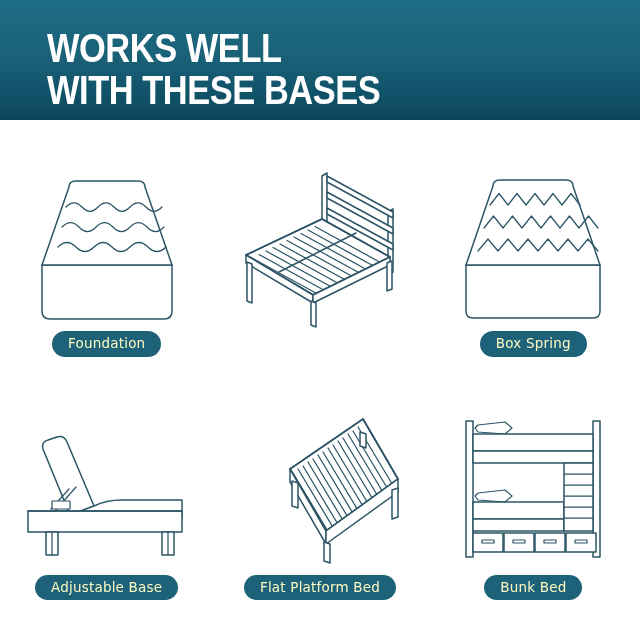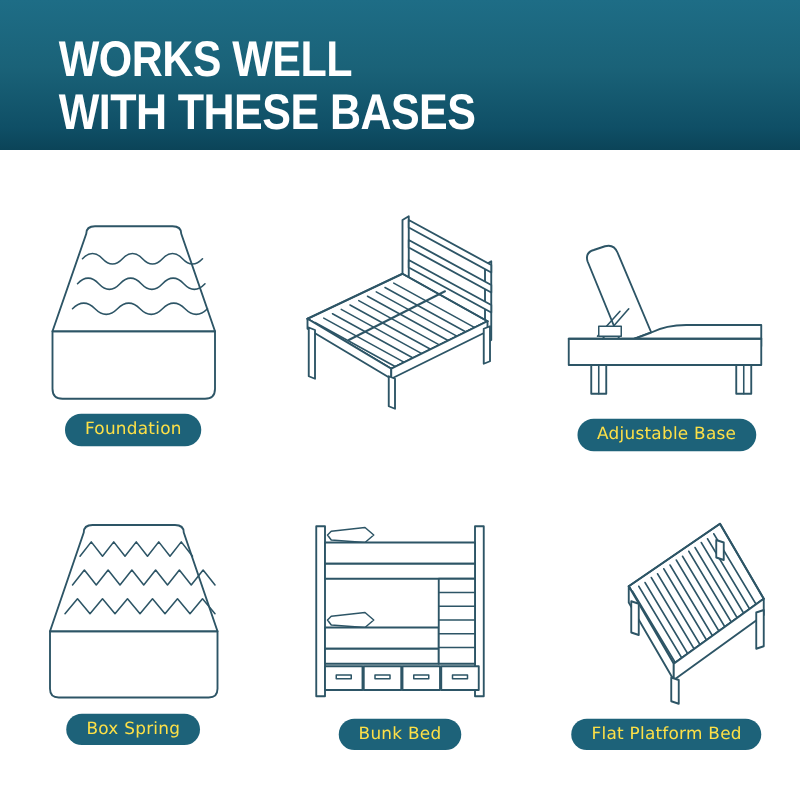--- a/index.html
+++ b/index.html
@@ -74,21 +74,21 @@
     align-items: center;
     justify-content: center;
   }
   .art svg {
     display: block;
     overflow: visible;
   }
   .pill {
     margin-top: 2px;
     background: #1d6279;
-    color: #fde047;
+    color: #fef9c3;
     border-radius: 999px;
     font-size: 13.5px;
     letter-spacing: 0.2px;
     padding: 5px 16px 6px 16px;
     white-space: nowrap;
     font-family: "DejaVu Sans", sans-serif;
     line-height: 1.1;
   }
   .cell.row2 .pill { margin-top: 6px; }
 
@@ -186,105 +186,61 @@
           <path class="fill-w" d="M16 88 L83 128 L83 136 L16 96 Z"></path>
           <path class="fill-w" d="M83 128 L160 90 L160 98 L83 136 Z"></path>
 
           <path class="fill-w" d="M17 95 L22 97 L22 136 L17 134 Z"></path>
           <path class="fill-w" d="M81 134 L86 136 L86 160 L81 158 Z"></path>
           <path class="fill-w" d="M157 96 L162 94 L162 122 L157 124 Z"></path>
         </svg>
       </div>
     </div>
 
-    <div class="cell row2">
-      <div class="art">
-        <svg width="185" height="150" viewBox="0 0 185 150">
-
-          <path class="fill-w" d="M29 35 Q27 28 34 26 L43 23 Q50 21 53 28 L80 92 L56 101 Z"></path>
-
-          <path class="fill-w" d="M56 101 L80 92 Q92 86 108 86 L168 86 L168 103 L60 103 Z"></path>
-
-          <path class="fill-w" d="M14 97 L168 97 L168 118 L14 118 Z"></path>
-
-          <path class="ln-thin" d="M37 95 L55 75"></path>
-          <path class="ln-thin" d="M41 97 L62 73"></path>
-
-          <path class="fill-w-thin" d="M38 87 L56 87 L56 95 L38 95 Z"></path>
-
-          <path class="ln" d="M14 97 L168 97"></path>
-
-          <path class="fill-w" d="M32 118 L44 118 L44 141 L32 141 Z"></path>
-          <path class="fill-w" d="M148 118 L160 118 L160 141 L148 141 Z"></path>
-
-          <path class="ln-thin" d="M38 118 L38 141"></path>
-          <path class="ln-thin" d="M154 118 L154 141"></path>
-        </svg>
-      </div>
-      <div class="pill">Adjustable Base</div>
-    </div>
-
     <div class="cell">
       <div class="art">
         <svg width="170" height="160" viewBox="0 0 170 160">
 
           <path class="fill-w" d="M18 96 L152 96 L152 142 Q152 149 145 149 L25 149 Q18 149 18 142 Z"></path>
 
           <path class="fill-w" d="M45 17 Q45 11 52 11 L118 11 Q125 11 125 17 L152 96 L18 96 Z"></path>
 
           <path class="ln-thin" d="M30 82 l10 -12 l10 12 l10 -12 l10 12 l10 -12 l10 12 l10 -12 l10 12 l10 -12 l10 12 l10 -12 l10 12"></path>
           <path class="ln-thin" d="M36 59 l9.5 -12 l9.5 12 l9.5 -12 l9.5 12 l9.5 -12 l9.5 12 l9.5 -12 l9.5 12 l9.5 -12 l9.5 12 l9.5 -12 l9.5 12"></path>
           <path class="ln-thin" d="M42 36 l9 -11.5 l9 11.5 l9 -11.5 l9 11.5 l9 -11.5 l9 11.5 l9 -11.5 l9 11.5 l9 -11.5 l9 11.5"></path>
         </svg>
       </div>
       <div class="pill">Box Spring</div>
     </div>
 
     <div class="cell row2">
       <div class="art">
-        <svg width="170" height="160" viewBox="0 0 170 160">
-
-          <path class="fill-w" d="M18 12 L25 12 L25 148 L18 148 Z"></path>
-
-          <path class="fill-w" d="M145 12 L152 12 L152 148 L145 148 Z"></path>
-
-          <path class="fill-w-thin" d="M30 16 L57 13 L64 19 L57 25 L30 23 L27 19 Z"></path>
-
-          <path class="fill-w" d="M25 25 L145 25 L145 42 L25 42 Z"></path>
-
-          <path class="fill-w" d="M25 42 L145 42 L145 54 L25 54 Z"></path>
-
-          <path class="fill-w-thin" d="M30 84 L57 81 L64 87 L57 93 L30 91 L27 87 Z"></path>
-
-          <path class="fill-w" d="M25 93 L116 93 L116 110 L25 110 Z"></path>
-
-          <path class="fill-w" d="M25 110 L116 110 L116 122 L25 122 Z"></path>
-
-          <path class="fill-w" d="M116 54 L145 54 L145 122 L116 122 Z"></path>
-          <g class="ln-thin">
-            <path d="M116 65 L145 65"></path>
-            <path d="M116 76 L145 76"></path>
-            <path d="M116 87 L145 87"></path>
-            <path d="M116 98 L145 98"></path>
-            <path d="M116 109 L145 109"></path>
-          </g>
-
-          <g>
-            <path class="fill-w" d="M25 124 L55 124 L55 143 L25 143 Z"></path>
-            <path class="fill-w-thin" d="M34 131 L46 131 L46 134 L34 134 Z"></path>
-            <path class="fill-w" d="M56 124 L86 124 L86 143 L56 143 Z"></path>
-            <path class="fill-w-thin" d="M65 131 L77 131 L77 134 L65 134 Z"></path>
-            <path class="fill-w" d="M87 124 L117 124 L117 143 L87 143 Z"></path>
-            <path class="fill-w-thin" d="M96 131 L108 131 L108 134 L96 134 Z"></path>
-            <path class="fill-w" d="M118 124 L148 124 L148 143 L118 143 Z"></path>
-            <path class="fill-w-thin" d="M127 131 L139 131 L139 134 L127 134 Z"></path>
-          </g>
-        </svg>
-      </div>
-      <div class="pill">Bunk Bed</div>
+        <svg width="185" height="150" viewBox="0 0 185 150">
+
+          <path class="fill-w" d="M29 35 Q27 28 34 26 L43 23 Q50 21 53 28 L80 92 L56 101 Z"></path>
+
+          <path class="fill-w" d="M56 101 L80 92 Q92 86 108 86 L168 86 L168 103 L60 103 Z"></path>
+
+          <path class="fill-w" d="M14 97 L168 97 L168 118 L14 118 Z"></path>
+
+          <path class="ln-thin" d="M37 95 L55 75"></path>
+          <path class="ln-thin" d="M41 97 L62 73"></path>
+
+          <path class="fill-w-thin" d="M38 87 L56 87 L56 95 L38 95 Z"></path>
+
+          <path class="ln" d="M14 97 L168 97"></path>
+
+          <path class="fill-w" d="M32 118 L44 118 L44 141 L32 141 Z"></path>
+          <path class="fill-w" d="M148 118 L160 118 L160 141 L148 141 Z"></path>
+
+          <path class="ln-thin" d="M38 118 L38 141"></path>
+          <path class="ln-thin" d="M154 118 L154 141"></path>
+        </svg>
+      </div>
+      <div class="pill">Adjustable Base</div>
     </div>
 
     <div class="cell row2">
       <div class="art">
         <svg width="180" height="155" viewBox="0 0 180 155">
 
           <path class="fill-w" d="M60 58 L133 8 L168 68 L96 120 Z"></path>
 
           <g class="ln-thin">
             <path d="M63 62 L99 122"></path>
@@ -311,14 +267,58 @@
 
           <path class="fill-w" d="M62 70 L68 72 L68 97 L62 95 Z"></path>
           <path class="fill-w" d="M94 131 L100 133 L100 152 L94 150 Z"></path>
           <path class="fill-w" d="M162 79 L168 77 L168 106 L162 108 Z"></path>
           <path class="fill-w" d="M130 21 L136 23 L136 37 L130 35 Z"></path>
         </svg>
       </div>
       <div class="pill">Flat Platform Bed</div>
     </div>
 
+    <div class="cell row2">
+      <div class="art">
+        <svg width="170" height="160" viewBox="0 0 170 160">
+
+          <path class="fill-w" d="M18 12 L25 12 L25 148 L18 148 Z"></path>
+
+          <path class="fill-w" d="M145 12 L152 12 L152 148 L145 148 Z"></path>
+
+          <path class="fill-w-thin" d="M30 16 L57 13 L64 19 L57 25 L30 23 L27 19 Z"></path>
+
+          <path class="fill-w" d="M25 25 L145 25 L145 42 L25 42 Z"></path>
+
+          <path class="fill-w" d="M25 42 L145 42 L145 54 L25 54 Z"></path>
+
+          <path class="fill-w-thin" d="M30 84 L57 81 L64 87 L57 93 L30 91 L27 87 Z"></path>
+
+          <path class="fill-w" d="M25 93 L116 93 L116 110 L25 110 Z"></path>
+
+          <path class="fill-w" d="M25 110 L116 110 L116 122 L25 122 Z"></path>
+
+          <path class="fill-w" d="M116 54 L145 54 L145 122 L116 122 Z"></path>
+          <g class="ln-thin">
+            <path d="M116 65 L145 65"></path>
+            <path d="M116 76 L145 76"></path>
+            <path d="M116 87 L145 87"></path>
+            <path d="M116 98 L145 98"></path>
+            <path d="M116 109 L145 109"></path>
+          </g>
+
+          <g>
+            <path class="fill-w" d="M25 124 L55 124 L55 143 L25 143 Z"></path>
+            <path class="fill-w-thin" d="M34 131 L46 131 L46 134 L34 134 Z"></path>
+            <path class="fill-w" d="M56 124 L86 124 L86 143 L56 143 Z"></path>
+            <path class="fill-w-thin" d="M65 131 L77 131 L77 134 L65 134 Z"></path>
+            <path class="fill-w" d="M87 124 L117 124 L117 143 L87 143 Z"></path>
+            <path class="fill-w-thin" d="M96 131 L108 131 L108 134 L96 134 Z"></path>
+            <path class="fill-w" d="M118 124 L148 124 L148 143 L118 143 Z"></path>
+            <path class="fill-w-thin" d="M127 131 L139 131 L139 134 L127 134 Z"></path>
+          </g>
+        </svg>
+      </div>
+      <div class="pill">Bunk Bed</div>
+    </div>
+
   </div>
 </div>
 
 </body></html>

